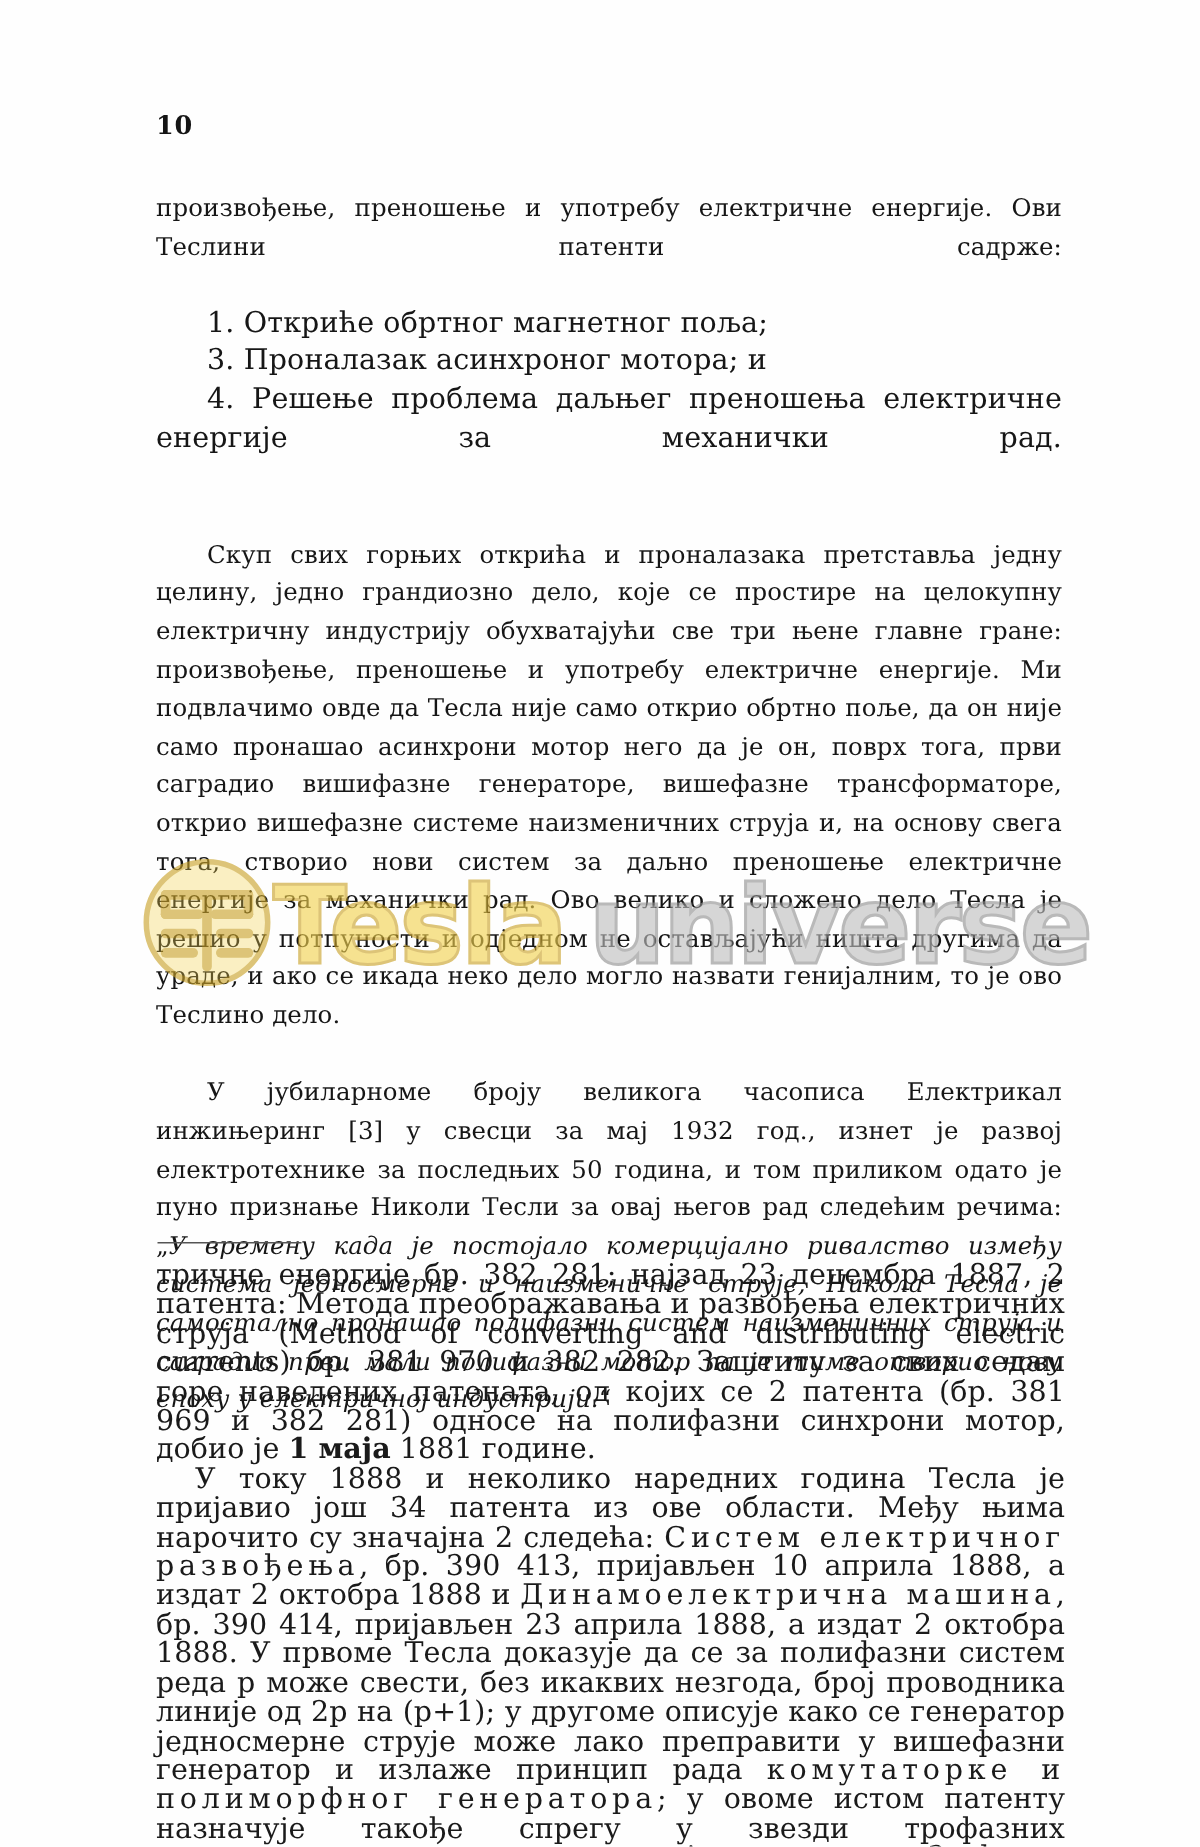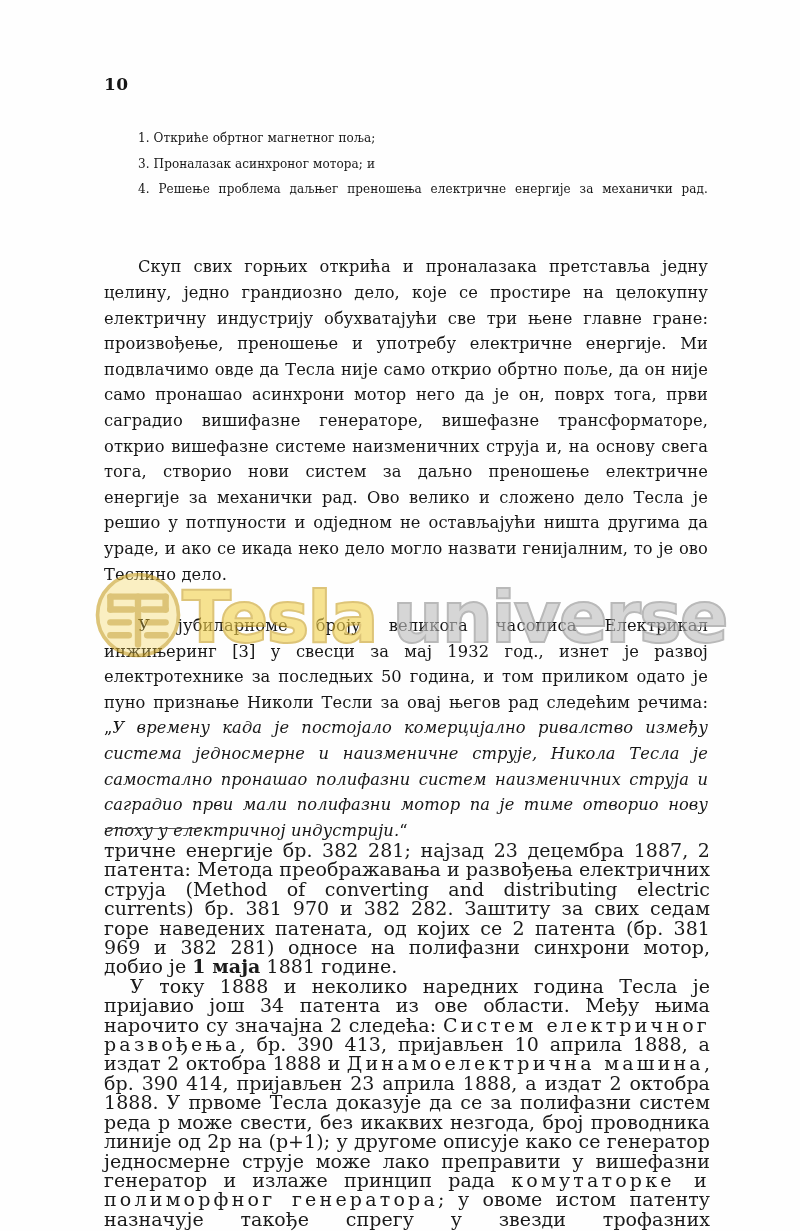--- a/index.html
+++ b/index.html
@@ -51,21 +51,21 @@
     text-justify: inter-word;
     letter-spacing: 0.1px;
     color: #161616;
     hyphens: manual;
   }
 
   .indent { text-indent: 34px; margin-top: 26px; }
 
   .list-line {
     margin: 0;
-    font-size: 12px;
+    font-size: 19px;
     line-height: 25.6px;
     padding-left: 34px;
     text-align: justify;
     letter-spacing: 0.1px;
     color: #161616;
   }
   .list-line.wrap {
     padding-left: 0;
     text-indent: 34px;
   }
@@ -159,20 +159,21 @@
 </style>
 </head>
 <body>
 
 <div class="page">
 
   <div class="folio">10</div>
 
   <div class="body-block">
 
+    <p class="p p-just">произвођење, преношење и употребу електричне енергије. Ови Теслини патенти садрже:</p>
 
     <p class="list-line">
       <span>1.</span>
       <span>Откриће обртног магнетног поља;</span>
     </p>
     <p class="list-line">
       <span>3.</span>
       <span>Проналазак асинхроног мотора; и</span>
     </p>
     <p class="list-line wrap p-just">

